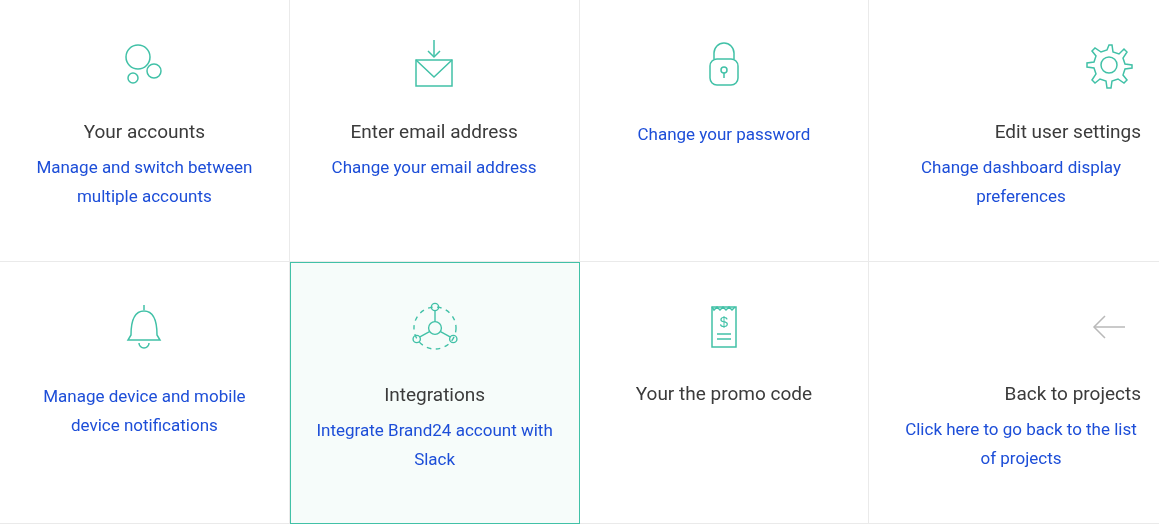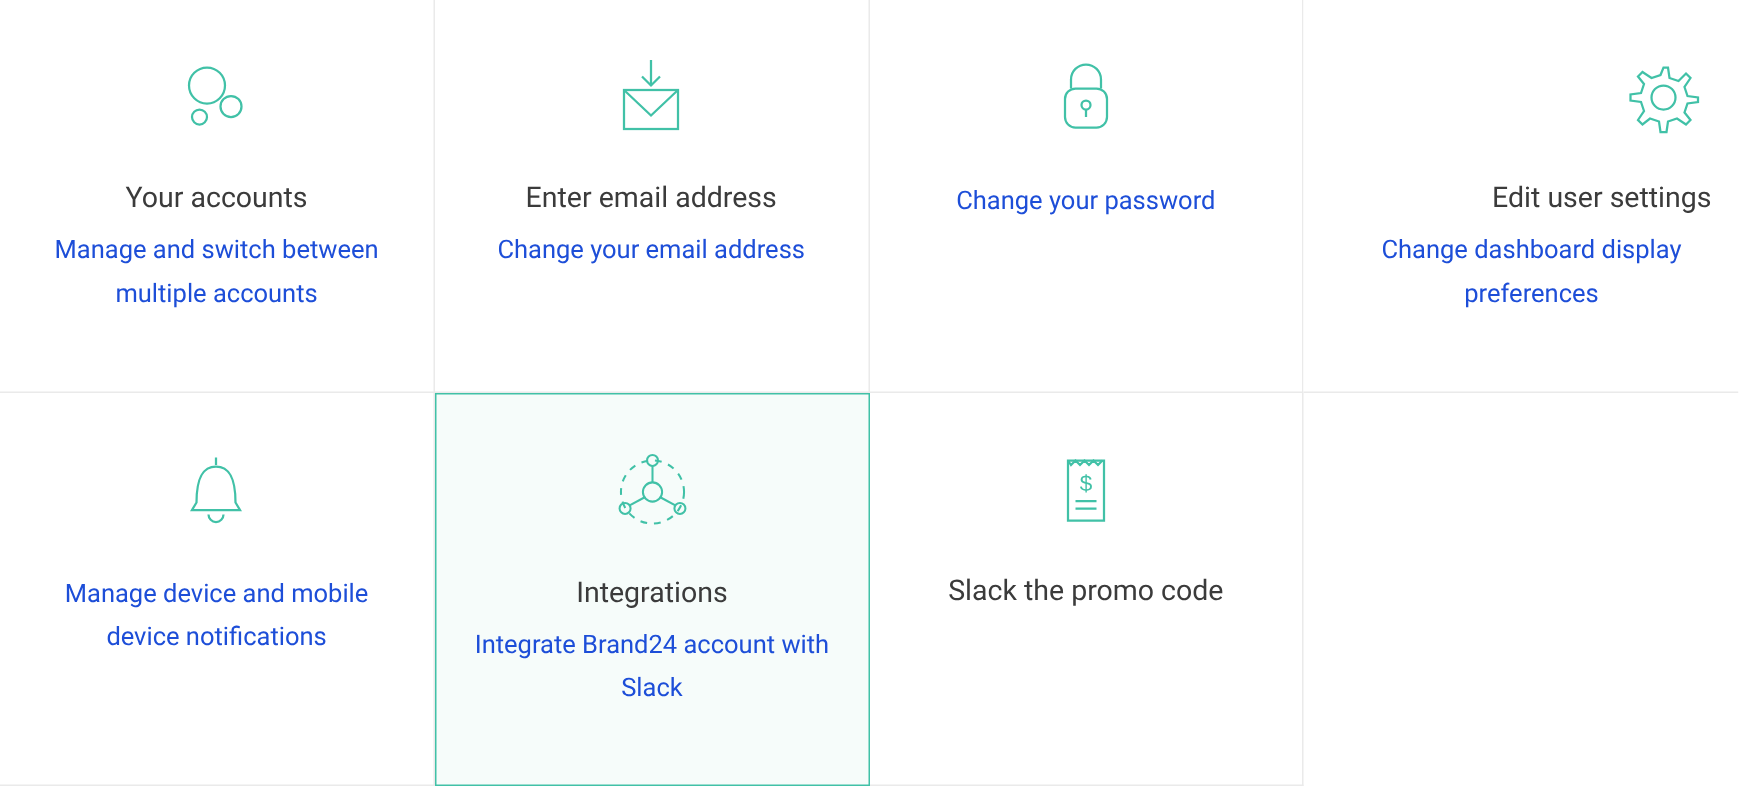--- a/index.html
+++ b/index.html
@@ -141,17 +141,27 @@
   <div class="card">
     <div class="icon-wrap">
       <svg width="60" height="60" viewBox="0 0 60 60" fill="none" stroke-width="1.5">
         <path d="M18 10 L42 10 L42 50 L18 50 L18 10 Z"></path>
         <polyline points="18,10 20,13 23,10 26,13 29,10 32,13 35,10 38,13 41,10"></polyline>
         <text x="30" y="30" font-size="15" fill="#41c1a7" stroke="none" text-anchor="middle" font-family="Arial">$</text>
         <line x1="23" y1="37" x2="37" y2="37"></line>
         <line x1="23" y1="42" x2="37" y2="42"></line>
       </svg>
     </div>
-    <div class="title">Slack the promo code</div>
+    <div class="title">Your the promo code</div>
   </div>
 
+  <div class="card grey">
+    <div class="icon-wrap">
+      <svg width="60" height="60" viewBox="0 0 60 60" fill="none" stroke-width="1.5">
+        <line x1="15" y1="30" x2="46" y2="30"></line>
+        <polyline points="26,19 15,30 26,41"></polyline>
+      </svg>
+    </div>
+    <div class="title">Back to projects</div>
+    <div class="desc">Click here to go back to the list of projects</div>
+  </div>
 
 </div>
 
 </body></html>

